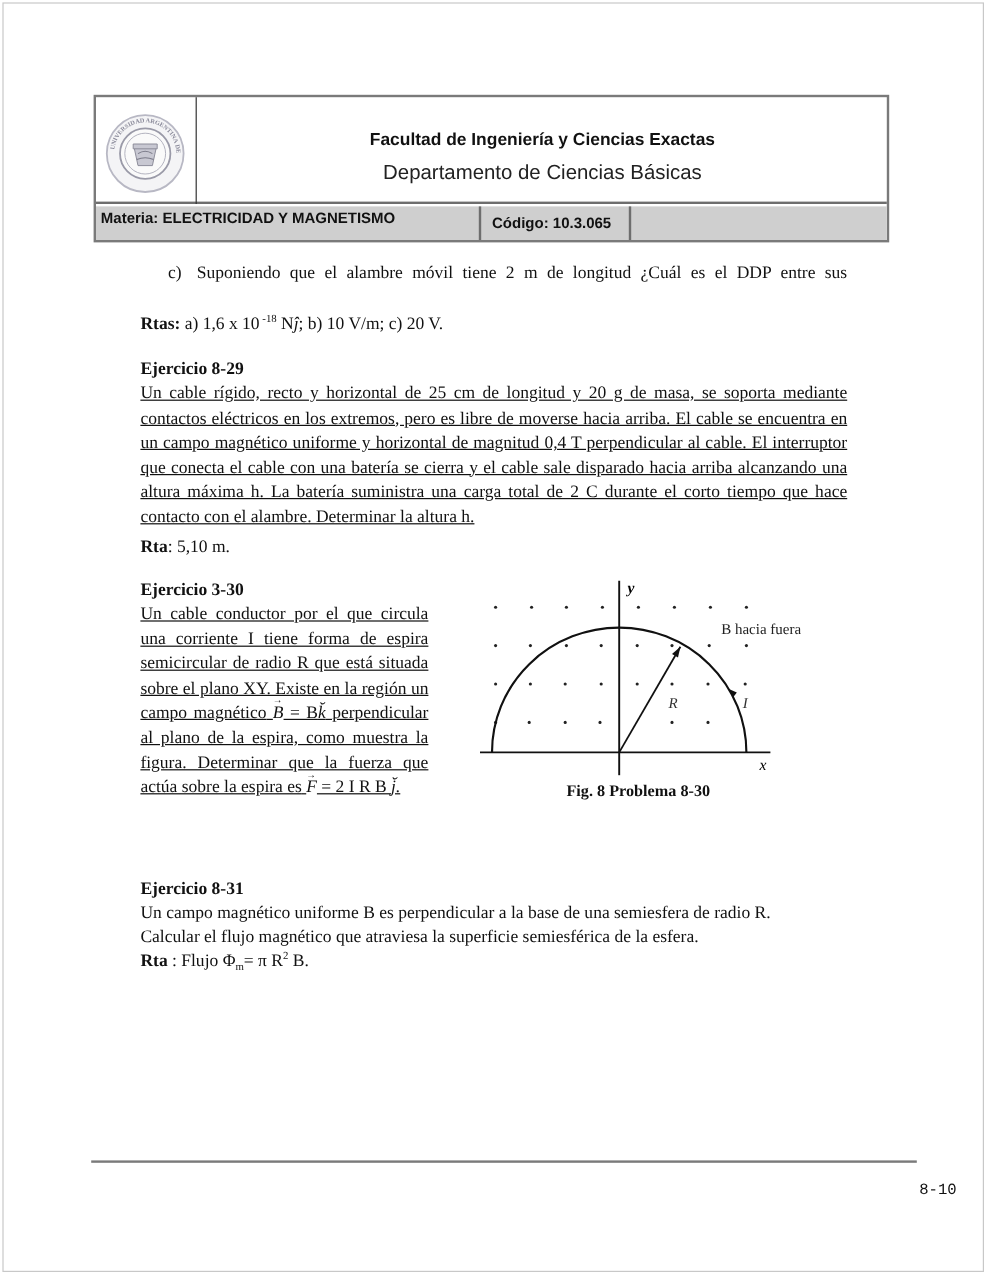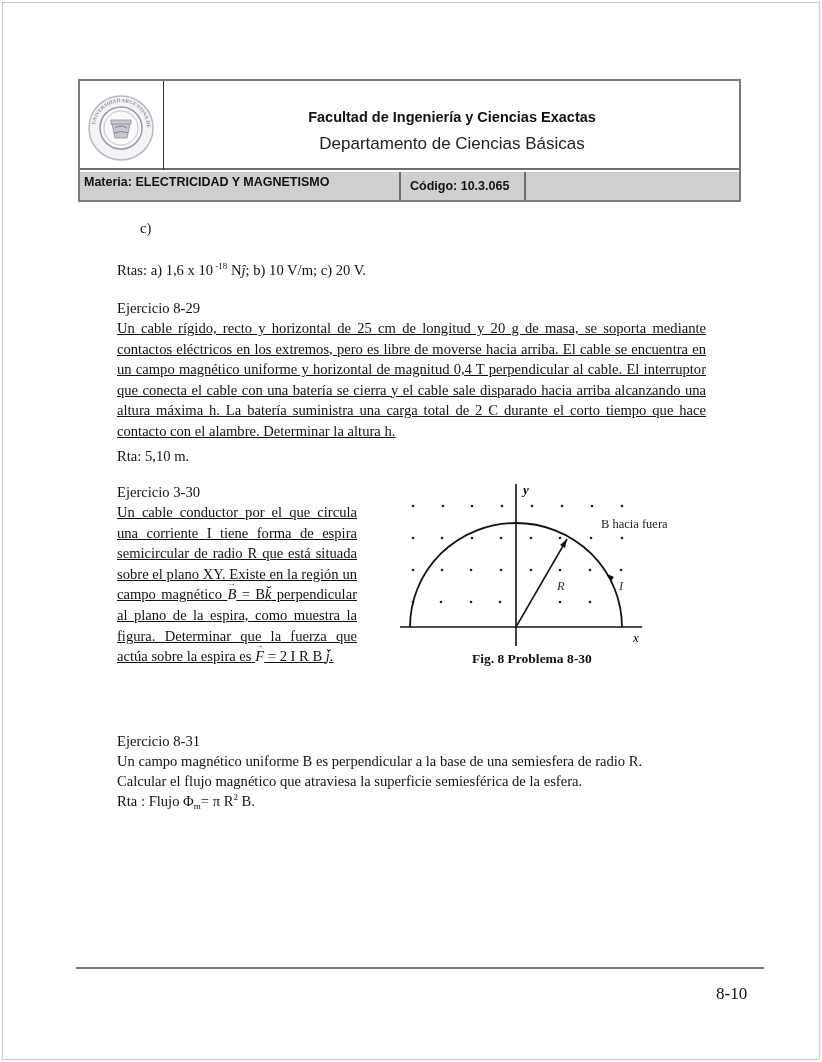--- a/index.html
+++ b/index.html
@@ -26,34 +26,34 @@
   .hdr-sub { position: absolute; left: 0; right: 0; top: 53px; font-size: 17px; color: #222; }
 
   .hdr-bottom { position: absolute; left: 0; top: 91px; width: 659px; height: 28px; background: #cfcfcf; font-family: "Liberation Sans", sans-serif; font-size: 12.5px; font-weight: bold; color: #111; }
   .hdr-materia { position: absolute; left: 0; top: 0; width: 321px; height: 28px; border-right: 2px solid #6e6e6e; padding: 3px 0 0 4px; }
   .hdr-codigo { position: absolute; left: 323px; top: 0; width: 123px; height: 28px; border-right: 2px solid #6e6e6e; padding: 7px 0 0 7px; }
   .hdr-empty { position: absolute; left: 448px; top: 0; right: 0; height: 28px; }
 
   
   .txt { position: absolute; font-size: 14.6px; line-height: 20.5px; color: #111; }
   .justify { text-align: justify; text-align-last: left; text-decoration: underline; }
-  .b { font-weight: normal; }
+  .b { font-weight: bold; }
   sup { font-size: 9px; vertical-align: 6px; line-height: 0; }
   sub { font-size: 9px; vertical-align: -3px; line-height: 0; }
   .vec { font-style: italic; position: relative; display: inline-block; }
   .vec::before { content: "→"; position: absolute; left: 0; top: -10px; font-size: 8px; font-style: normal; }
 
   .item-c { position: absolute; left: 140px; top: 218px; width: 566px; }
   .item-c .lbl { position: absolute; left: 0; top: 0; }
   .item-c .body { position: absolute; left: 24px; top: 0; width: 542px; }
 
   .fig-caption { position: absolute; left: 472px; top: 651px; font-size: 13.5px; font-weight: bold; font-family: "Liberation Serif", serif; }
 
   .footer-line { position: absolute; left: 76px; top: 967px; width: 688px; height: 2px; background: #7a7a7a; }
-  .page-num { position: absolute; left: 716px; top: 984px; font-size: 17px; }
+  .page-num { position: absolute; left: 766px; top: 984px; font-size: 13px; font-family: Liberation Mono, monospace; }
 
   svg text { font-family: "Liberation Serif", serif; }
 </style>
 </head>
 <body>
 
 <div class="page-border"></div>
 
 <div class="hdr">
   <div class="hdr-top">
@@ -76,20 +76,21 @@
   <div class="hdr-bottom">
     <div class="hdr-materia">Materia: ELECTRICIDAD Y MAGNETISMO</div>
     <div class="hdr-codigo">Código: 10.3.065</div>
     <div class="hdr-empty"></div>
   </div>
 </div>
 
 <div class="item-c">
   <span class="txt lbl">c)</span>
   <div class="txt body">
+    <div style="text-align:justify;text-align-last:justify;">Suponiendo que el alambre móvil tiene 2 m de longitud ¿Cuál es el DDP entre sus</div>
   </div>
 </div>
 <div class="txt" style="left:117px; top:260px;">
   <span class="b">Rtas:</span><span> a) 1,6 x 10</span><sup> -18</sup><span> N</span><i>ĵ</i><span>; b) 10 V/m; c) 20 V.</span>
 </div>
 
 <div class="txt b" style="left:117px; top:298px;">Ejercicio 8-29</div>
 <div class="txt justify" style="left:117px; top:318px; width:589px;">Un cable rígido, recto y horizontal de 25 cm de longitud y 20 g de masa, se soporta mediante contactos eléctricos en los extremos, pero es libre de moverse hacia arriba. El cable se encuentra en un campo magnético uniforme y horizontal de magnitud 0,4 T perpendicular al cable. El interruptor que conecta el cable con una batería se cierra y el cable sale disparado hacia arriba alcanzando una altura máxima h. La batería suministra una carga total de 2 C durante el corto tiempo que hace contacto con el alambre. Determinar la altura h.</div>
 <div class="txt" style="left:117px; top:446px;">
   <span class="b">Rta</span><span>: 5,10 m.</span>

